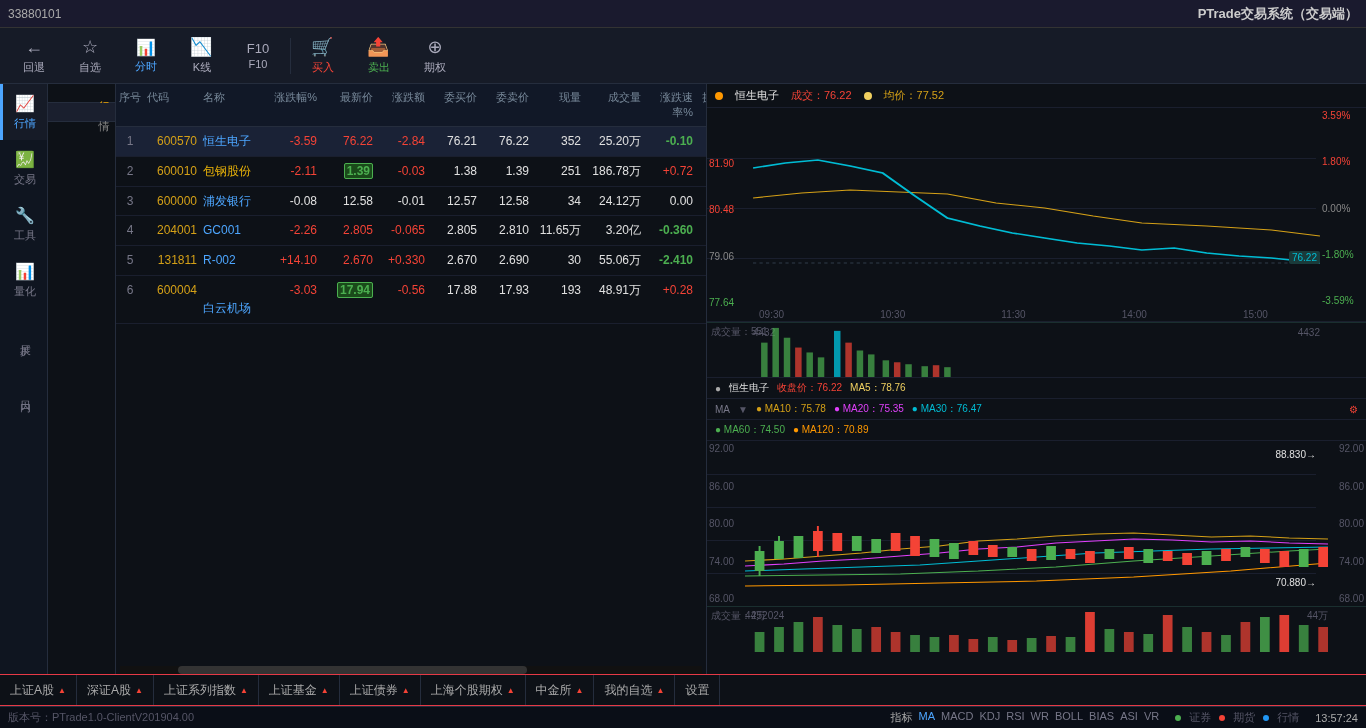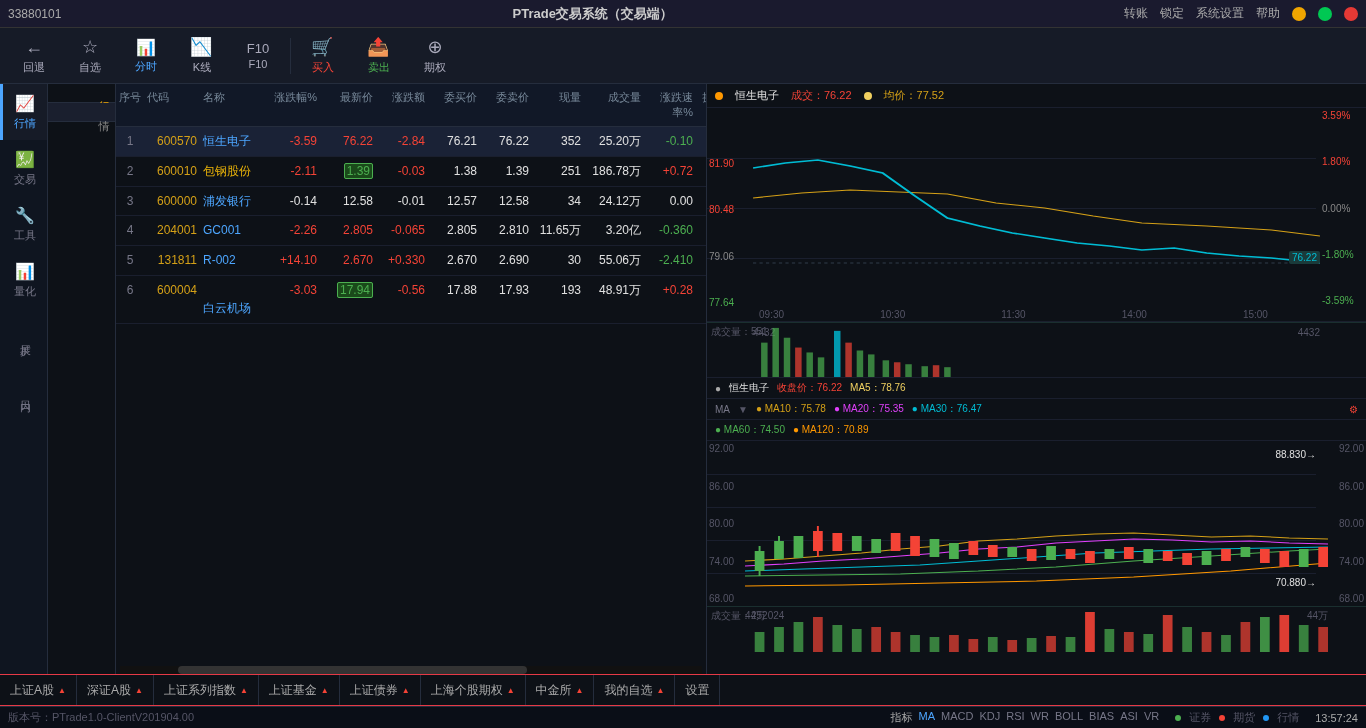--- a/index.html
+++ b/index.html
@@ -154,21 +154,21 @@
     .stock-row.selected { background: #1a2236; }
     .stock-row div {
       padding: 2px 3px;
       text-align: right;
       line-height: 1.4;
     }
     .stock-row div:nth-child(1) { text-align: center; color: #778; }
     .stock-row div:nth-child(2) { color: #d4a017; }
     .stock-row div:nth-child(3) { color: #4da6ff; text-align: left; }
     .red { color: #f44336; }
-    .green { color: #4caf50; }
+    .green { color: #4caf50; font-weight: bold; }
     .white { color: #e0e0e0; }
 
     .price-box {
       background: #1a4a1a;
       border: 1px solid #4caf50;
       border-radius: 2px;
       padding: 0 2px;
     }
 
     
@@ -340,29 +340,20 @@
       color: #556;
       font-size: 10px;
     }
   </style>
 </head>
 <body>
 
 <div id="titlebar">
   <div id="titlebar-left">33880101</div>
   <div id="titlebar-center">PTrade交易系统（交易端）</div>
-  <div id="titlebar-right">
-    <span>转账</span>
-    <span>锁定</span>
-    <span>系统设置</span>
-    <span>帮助</span>
-    <span class="win-btn yellow"></span>
-    <span class="win-btn green"></span>
-    <span class="win-btn red"></span>
-  </div>
 </div>
 
 <div id="toolbar">
   <div class="toolbar-btn">
     <span class="tb-icon">←</span>
     <span>回退</span>
   </div>
   <div class="toolbar-btn">
     <span class="tb-icon">☆</span>
     <span>自选</span>
@@ -475,21 +466,21 @@
         <div class="white">186.78万</div>
         <div class="red">+0.72</div>
         <div class="white">0.59</div>
 
       </div>
 
       <div class="stock-row">
         <div>3</div>
         <div style="color:#d4a017;">600000</div>
         <div style="color:#4da6ff;">浦发银行</div>
-        <div class="white">-0.14</div>
+        <div class="white">-0.08</div>
         <div class="white">12.58</div>
         <div class="white">-0.01</div>
         <div class="white">12.57</div>
         <div class="white">12.58</div>
         <div class="white">34</div>
         <div class="white">24.12万</div>
         <div class="white">0.00</div>
         <div class="white">0.09</div>
 
       </div>

